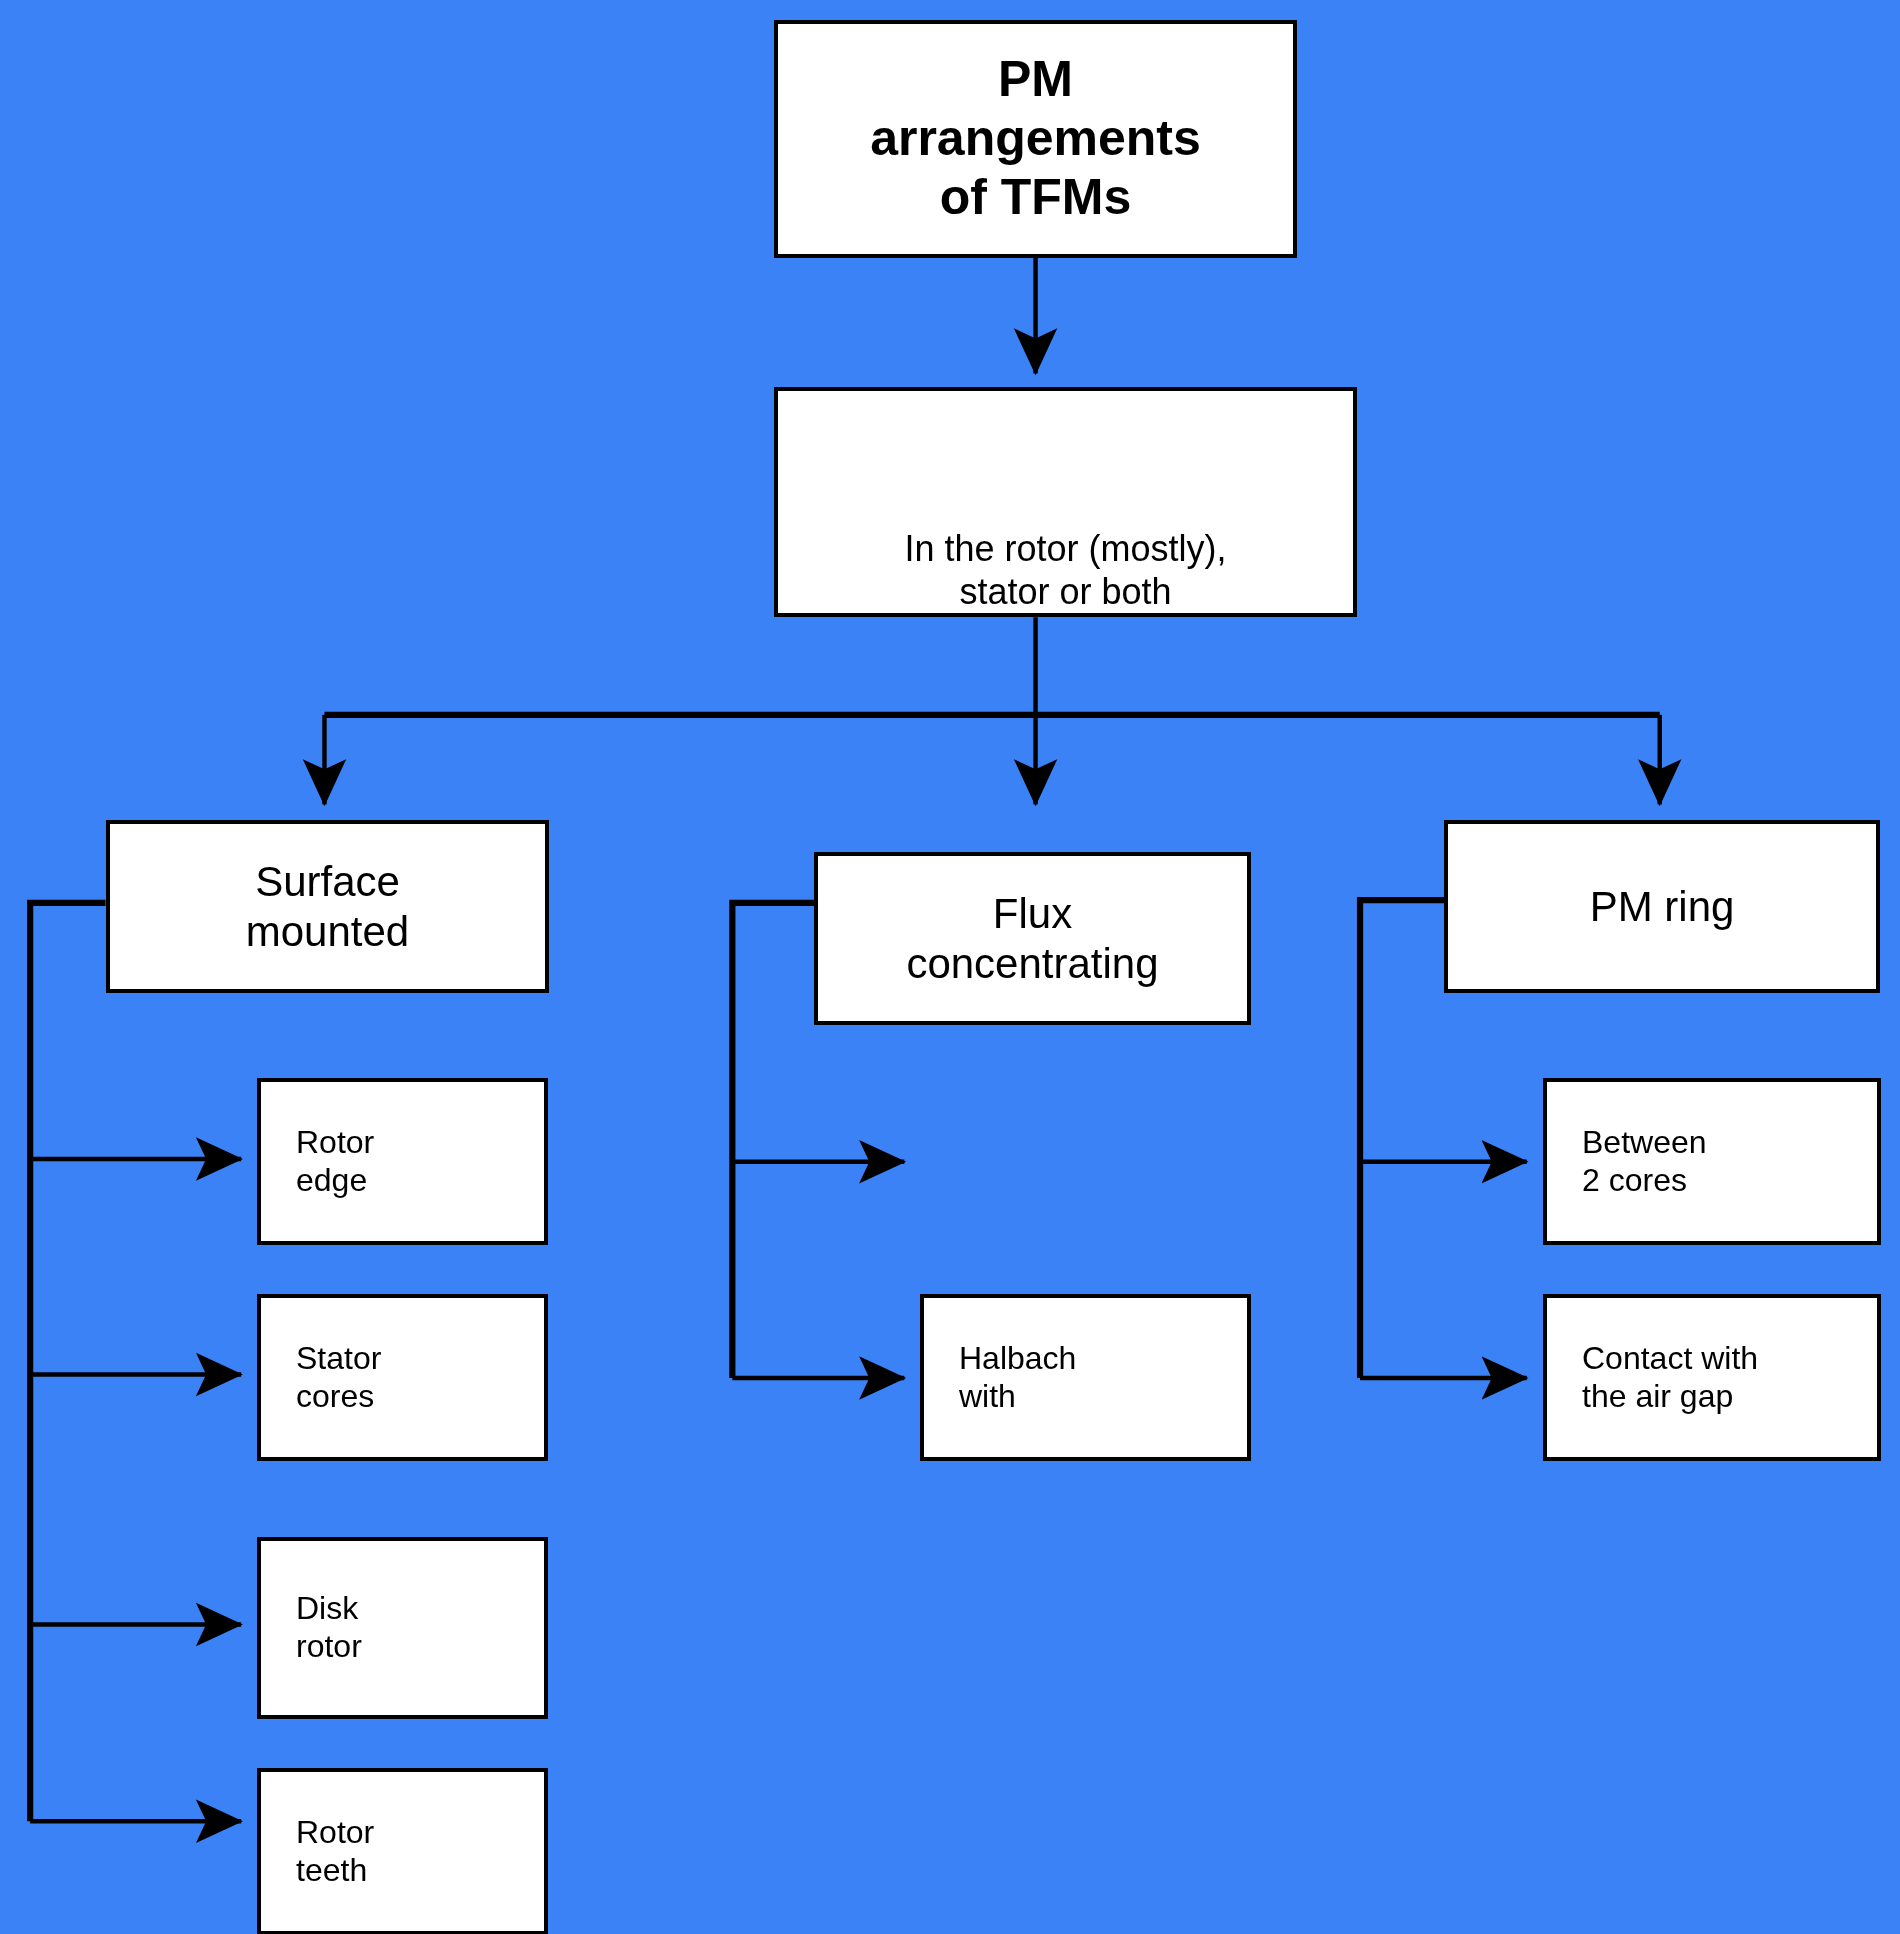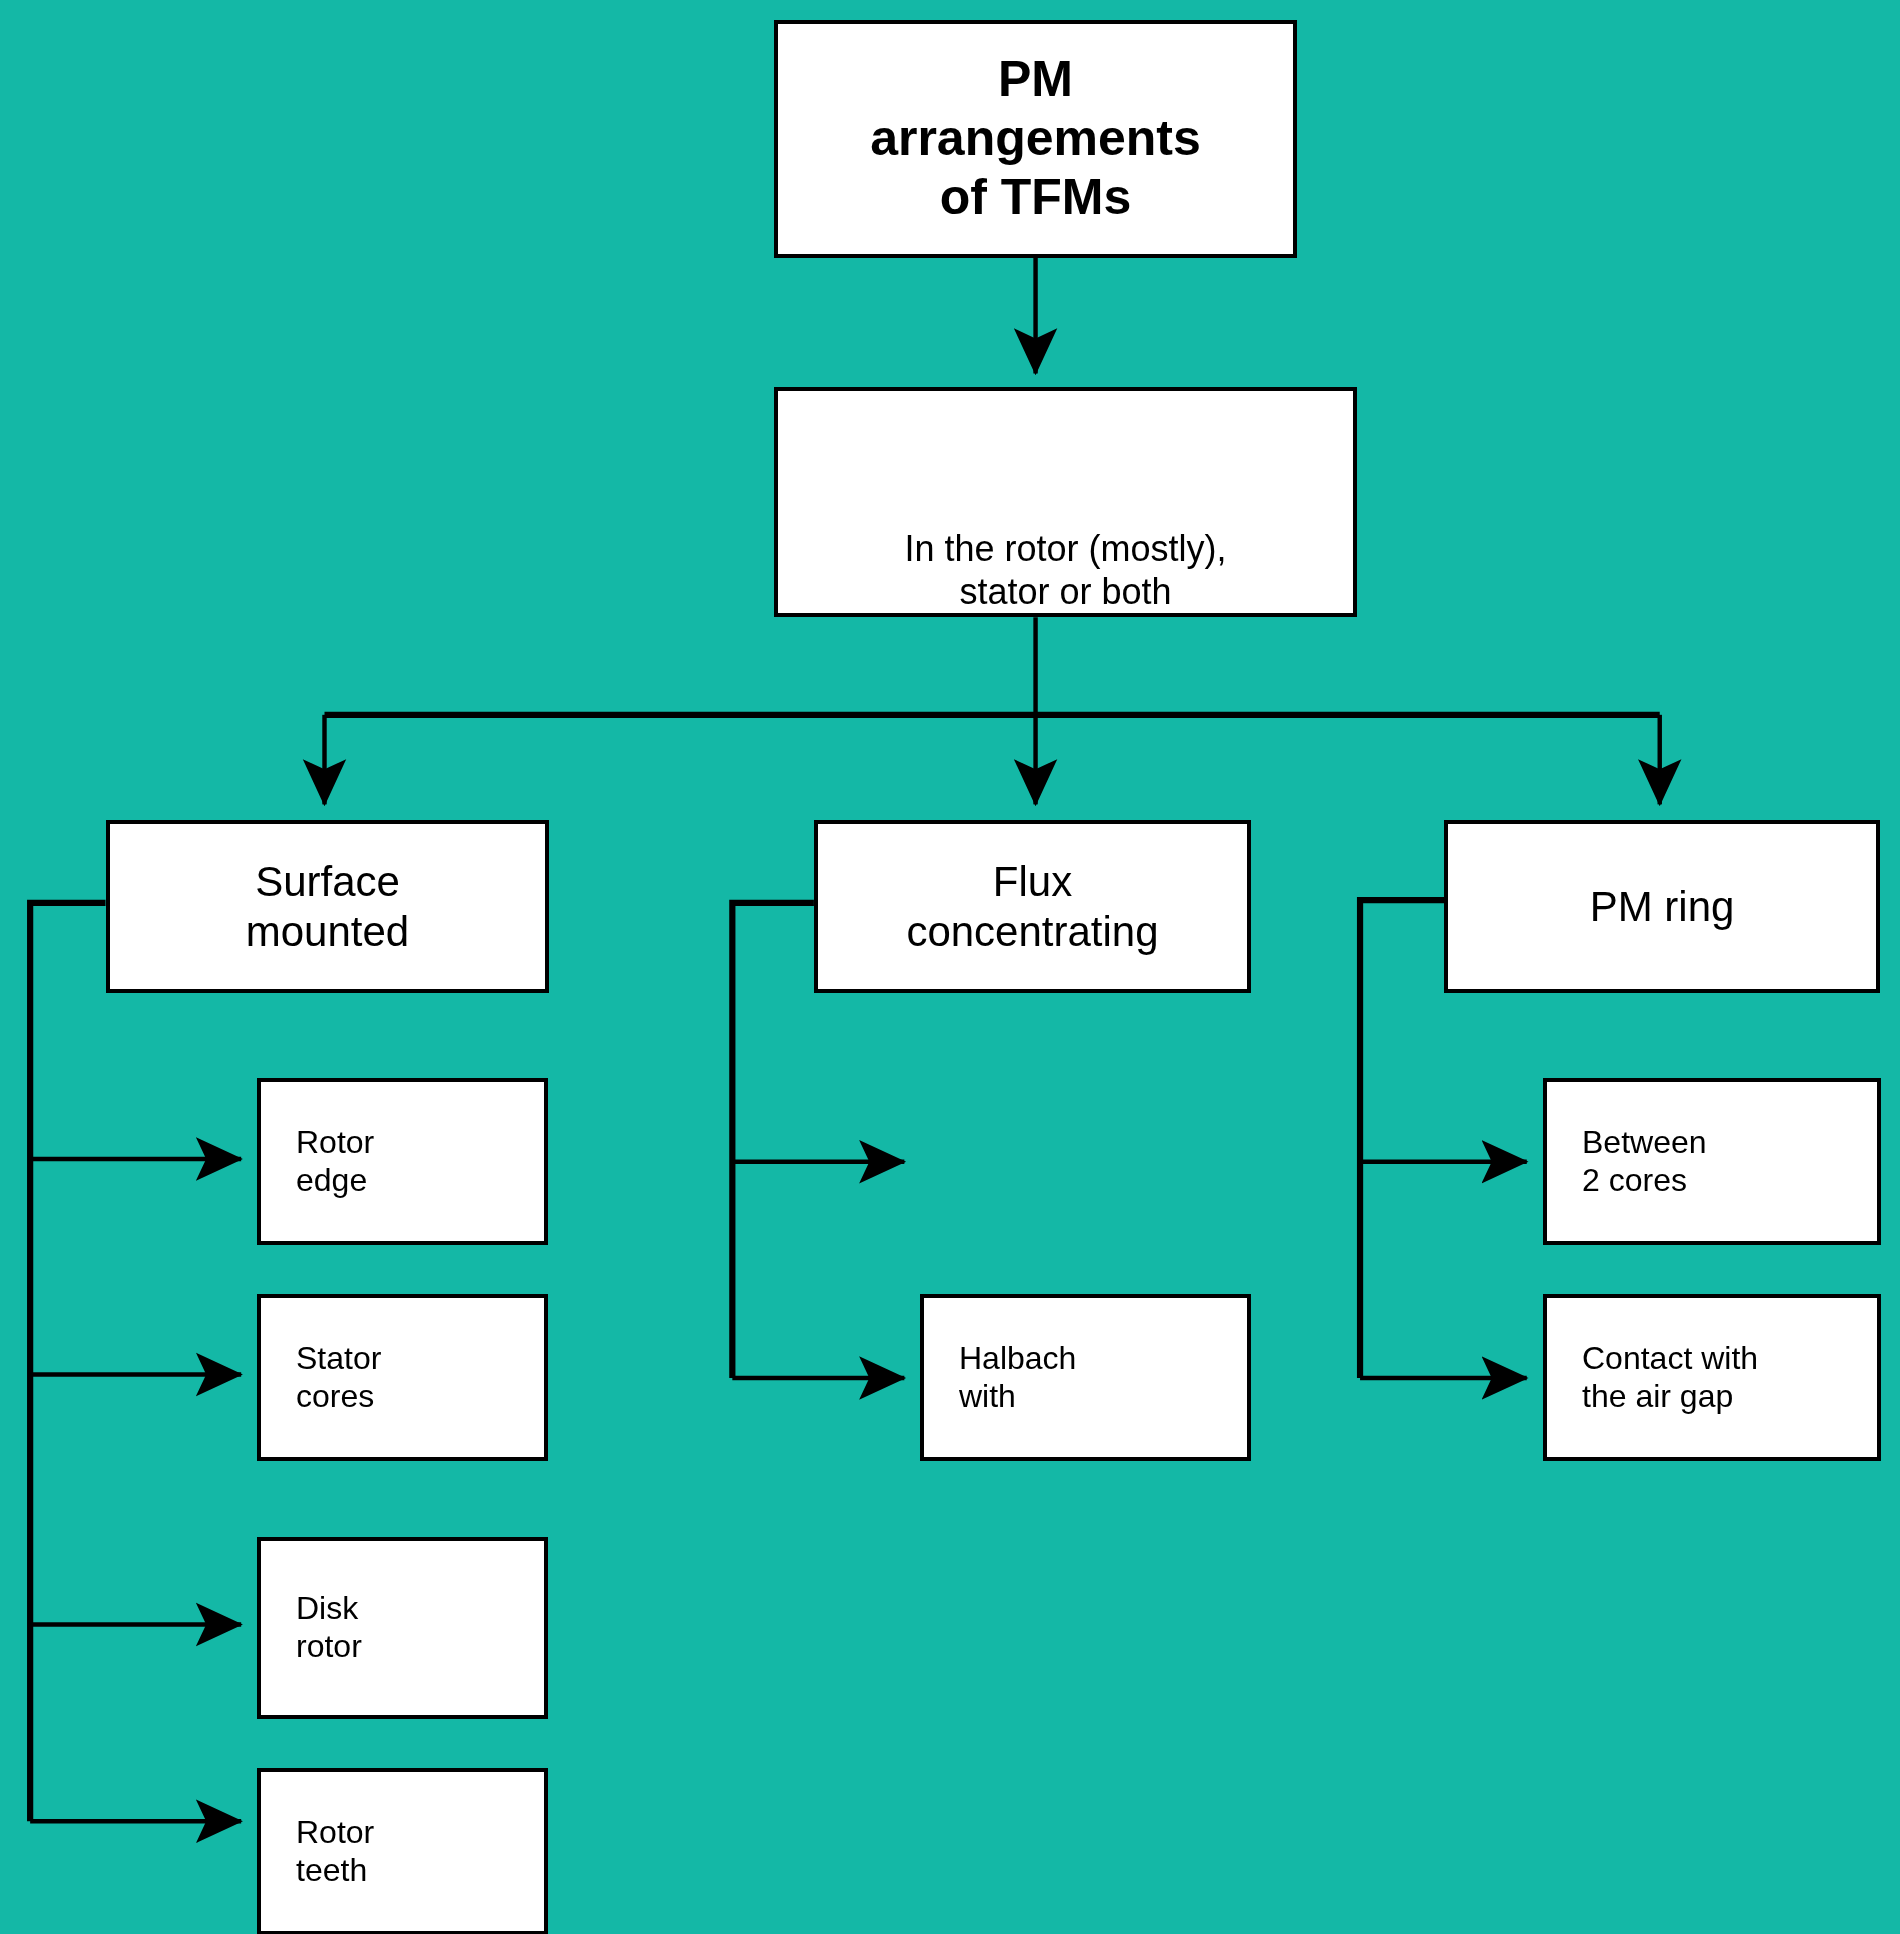--- a/index.html
+++ b/index.html
@@ -9,21 +9,21 @@
     background: #ffffff;
   }
   body {
     font-family: "Liberation Sans", sans-serif;
     color: #000000;
   }
   #canvas {
     position: relative;
     width: 1900px;
     height: 1935px;
-    background: #14b8a6;
+    background: #3b82f6;
     overflow: hidden;
   }
   svg.edges {
     position: absolute;
     left: 0;
     top: 0;
     width: 1900px;
     height: 1935px;
     pointer-events: none;
   }
@@ -57,21 +57,21 @@
   .n-level2 {
     left: 774px; top: 387px; width: 583px; height: 230px;
     font-size: 36px; font-weight: 400; align-items: flex-end;
   }
   .n-level2 .txt { padding: 0 8.9px; }
   .n-cat {
     top: 820px; height: 173px;
     font-size: 42px; font-weight: 400;
   }
   .n-cat1 { left: 106px; width: 443px; }
-  .n-cat2 { left: 814px; width: 437px; }
+  .n-cat2 { left: 814px; width: 437px; margin-top: 32px; }
   .n-cat3 { left: 1444px; width: 436px; }
   .n-leaf {
     font-size: 32px; font-weight: 400;
   }
   .n-leaf .txt { padding-left: 35px; }
   .c1 { left: 257px; width: 291px; }
   .c2 { left: 920px; width: 331px; }
   .c3 { left: 1543px; width: 338px; }
   .r1 { top: 1078px; height: 167px; }
   .r2 { top: 1294px; height: 167px; }

